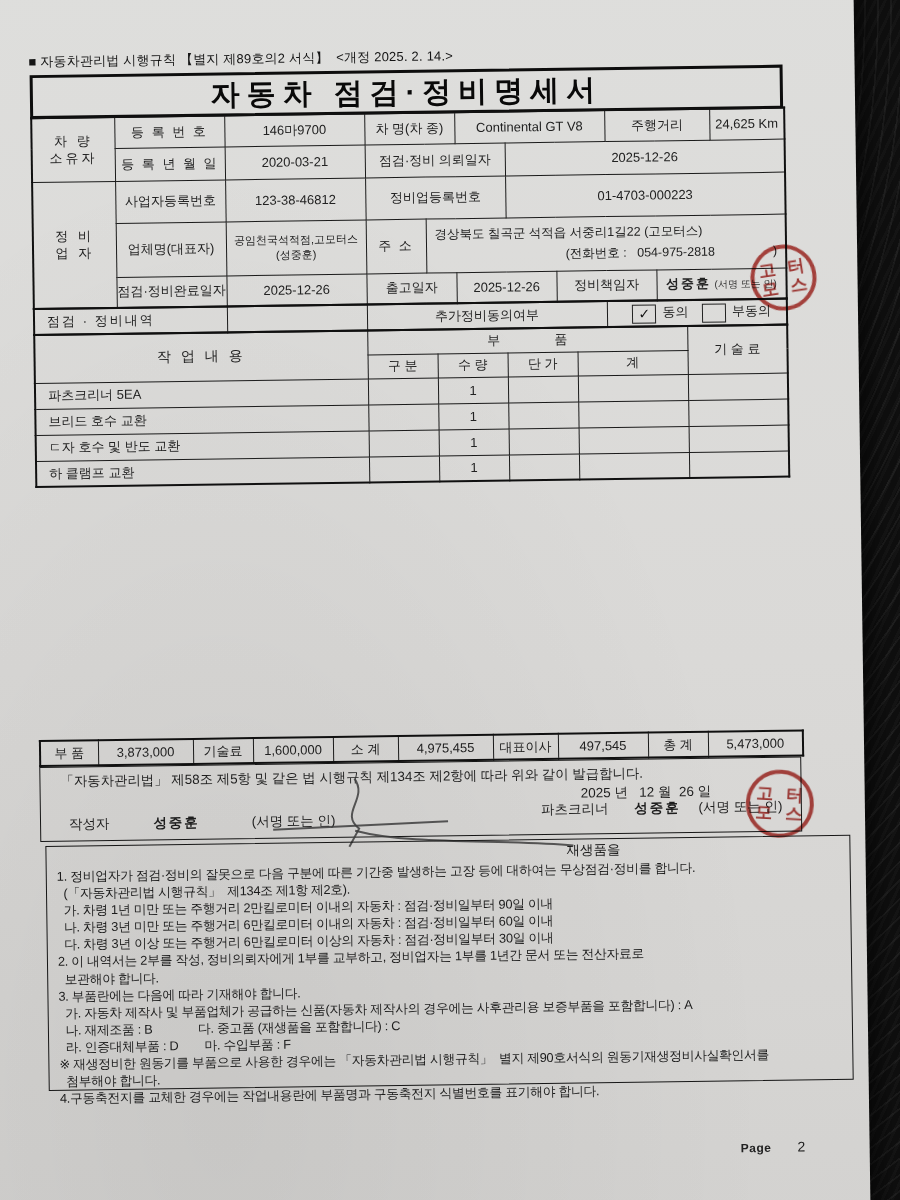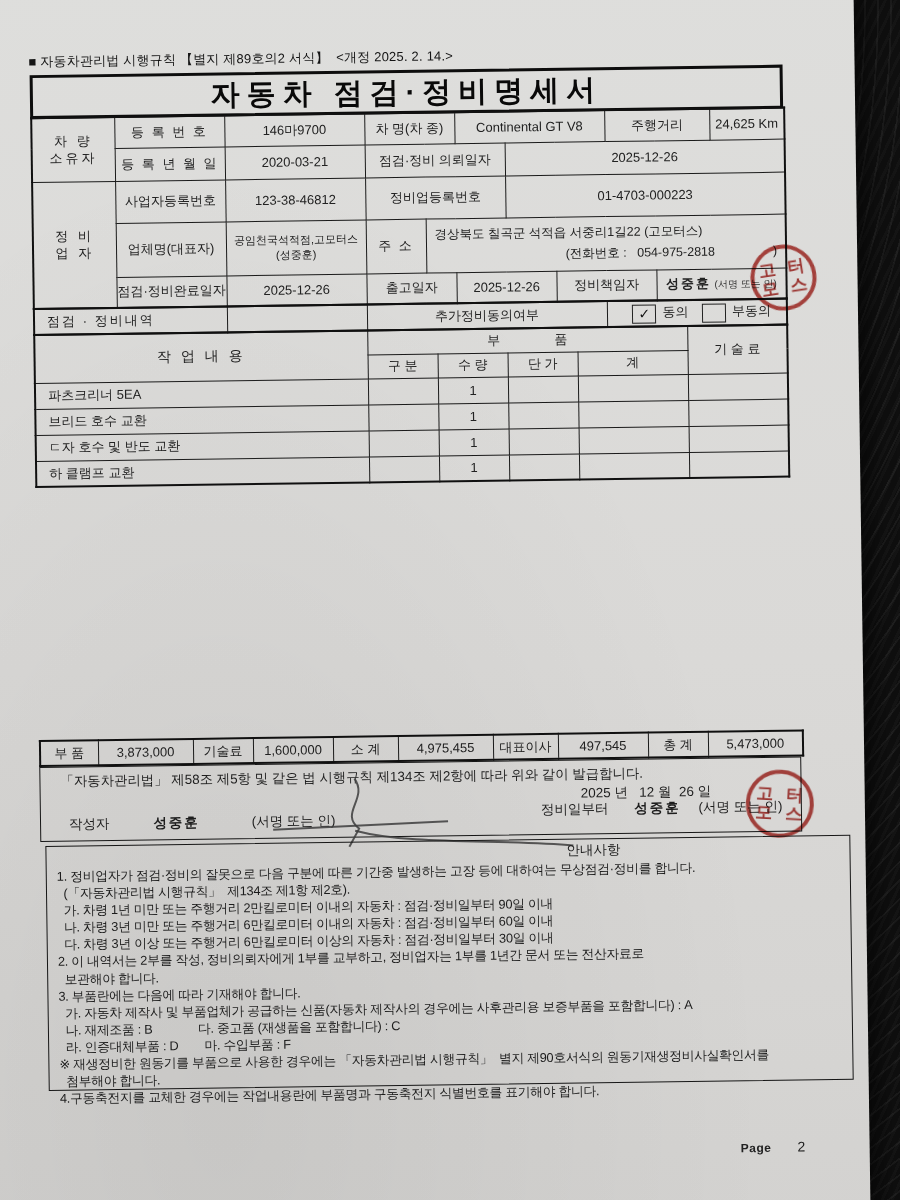--- a/index.html
+++ b/index.html
@@ -243,21 +243,21 @@
 
   <div class="abs certify-box">
     <div class="abs" style="left:20px;top:5px;font-size:13.4px;">「자동차관리법」 제58조 제5항 및 같은 법 시행규칙 제134조 제2항에 따라 위와 같이 발급합니다.</div>
     <div class="abs pre" style="left:540px;top:24px;font-size:13.5px;">2025 년   12 월  26 일</div>
     <div class="abs" style="left:28px;top:48px;font-size:13.5px;">
       <span>작성자</span>
       <span style="margin-left:40px;font-weight:bold;letter-spacing:2px;">성중훈</span>
       <span style="margin-left:48px;">(서명 또는 인)</span>
     </div>
     <div class="abs" style="left:500px;top:40px;font-size:13.5px;">
-      <span>정비일부터</span>
+      <span>파츠크리너</span>
       <span style="margin-left:22px;font-weight:bold;letter-spacing:2px;">성중훈</span>
       <span style="margin-left:14px;">(서명 또는 인)</span>
     </div>
   </div>
 
   <svg class="abs" style="left:240px;top:772px;" width="350" height="88" viewBox="0 0 350 88">
     <path class="sig" d="M112,6 C126,26 96,40 116,56 L106,74"></path>
     <path class="sig" d="M30,56 L205,50"></path>
     <path class="sig" d="M112,58 C170,74 260,68 330,76"></path>
   </svg>
@@ -265,21 +265,21 @@
   <div class="stamp" style="left:755px;top:250px;width:58px;height:58px;transform:rotate(-8deg);">
     <span>고모</span>
     <span>터스</span>
   </div>
   <div class="stamp" style="left:743px;top:775px;width:60px;height:60px;transform:rotate(4deg);">
     <span>고모</span>
     <span>터스</span>
   </div>
 
   <div class="abs notice-box">
-    <div class="notice-title">안내사항</div>
+    <div class="notice-title">재생품을</div>
     <div class="notice-lines">
       <div>1. 정비업자가 점검·정비의 잘못으로 다음 구분에 따른 기간중 발생하는 고장 등에 대하여는 무상점검·정비를 합니다.</div>
       <div>  (「자동차관리법 시행규칙」  제134조 제1항 제2호).</div>
       <div>  가. 차령 1년 미만 또는 주행거리 2만킬로미터 이내의 자동차 : 점검·정비일부터 90일 이내</div>
       <div>  나. 차령 3년 미만 또는 주행거리 6만킬로미터 이내의 자동차 : 점검·정비일부터 60일 이내</div>
       <div>  다. 차령 3년 이상 또는 주행거리 6만킬로미터 이상의 자동차 : 점검·정비일부터 30일 이내</div>
       <div>2. 이 내역서는 2부를 작성, 정비의뢰자에게 1부를 교부하고, 정비업자는 1부를 1년간 문서 또는 전산자료로</div>
       <div>  보관해야 합니다.</div>
       <div>3. 부품란에는 다음에 따라 기재해야 합니다.</div>
       <div>  가. 자동차 제작사 및 부품업체가 공급하는 신품(자동차 제작사의 경우에는 사후관리용 보증부품을 포함합니다) : A</div>

